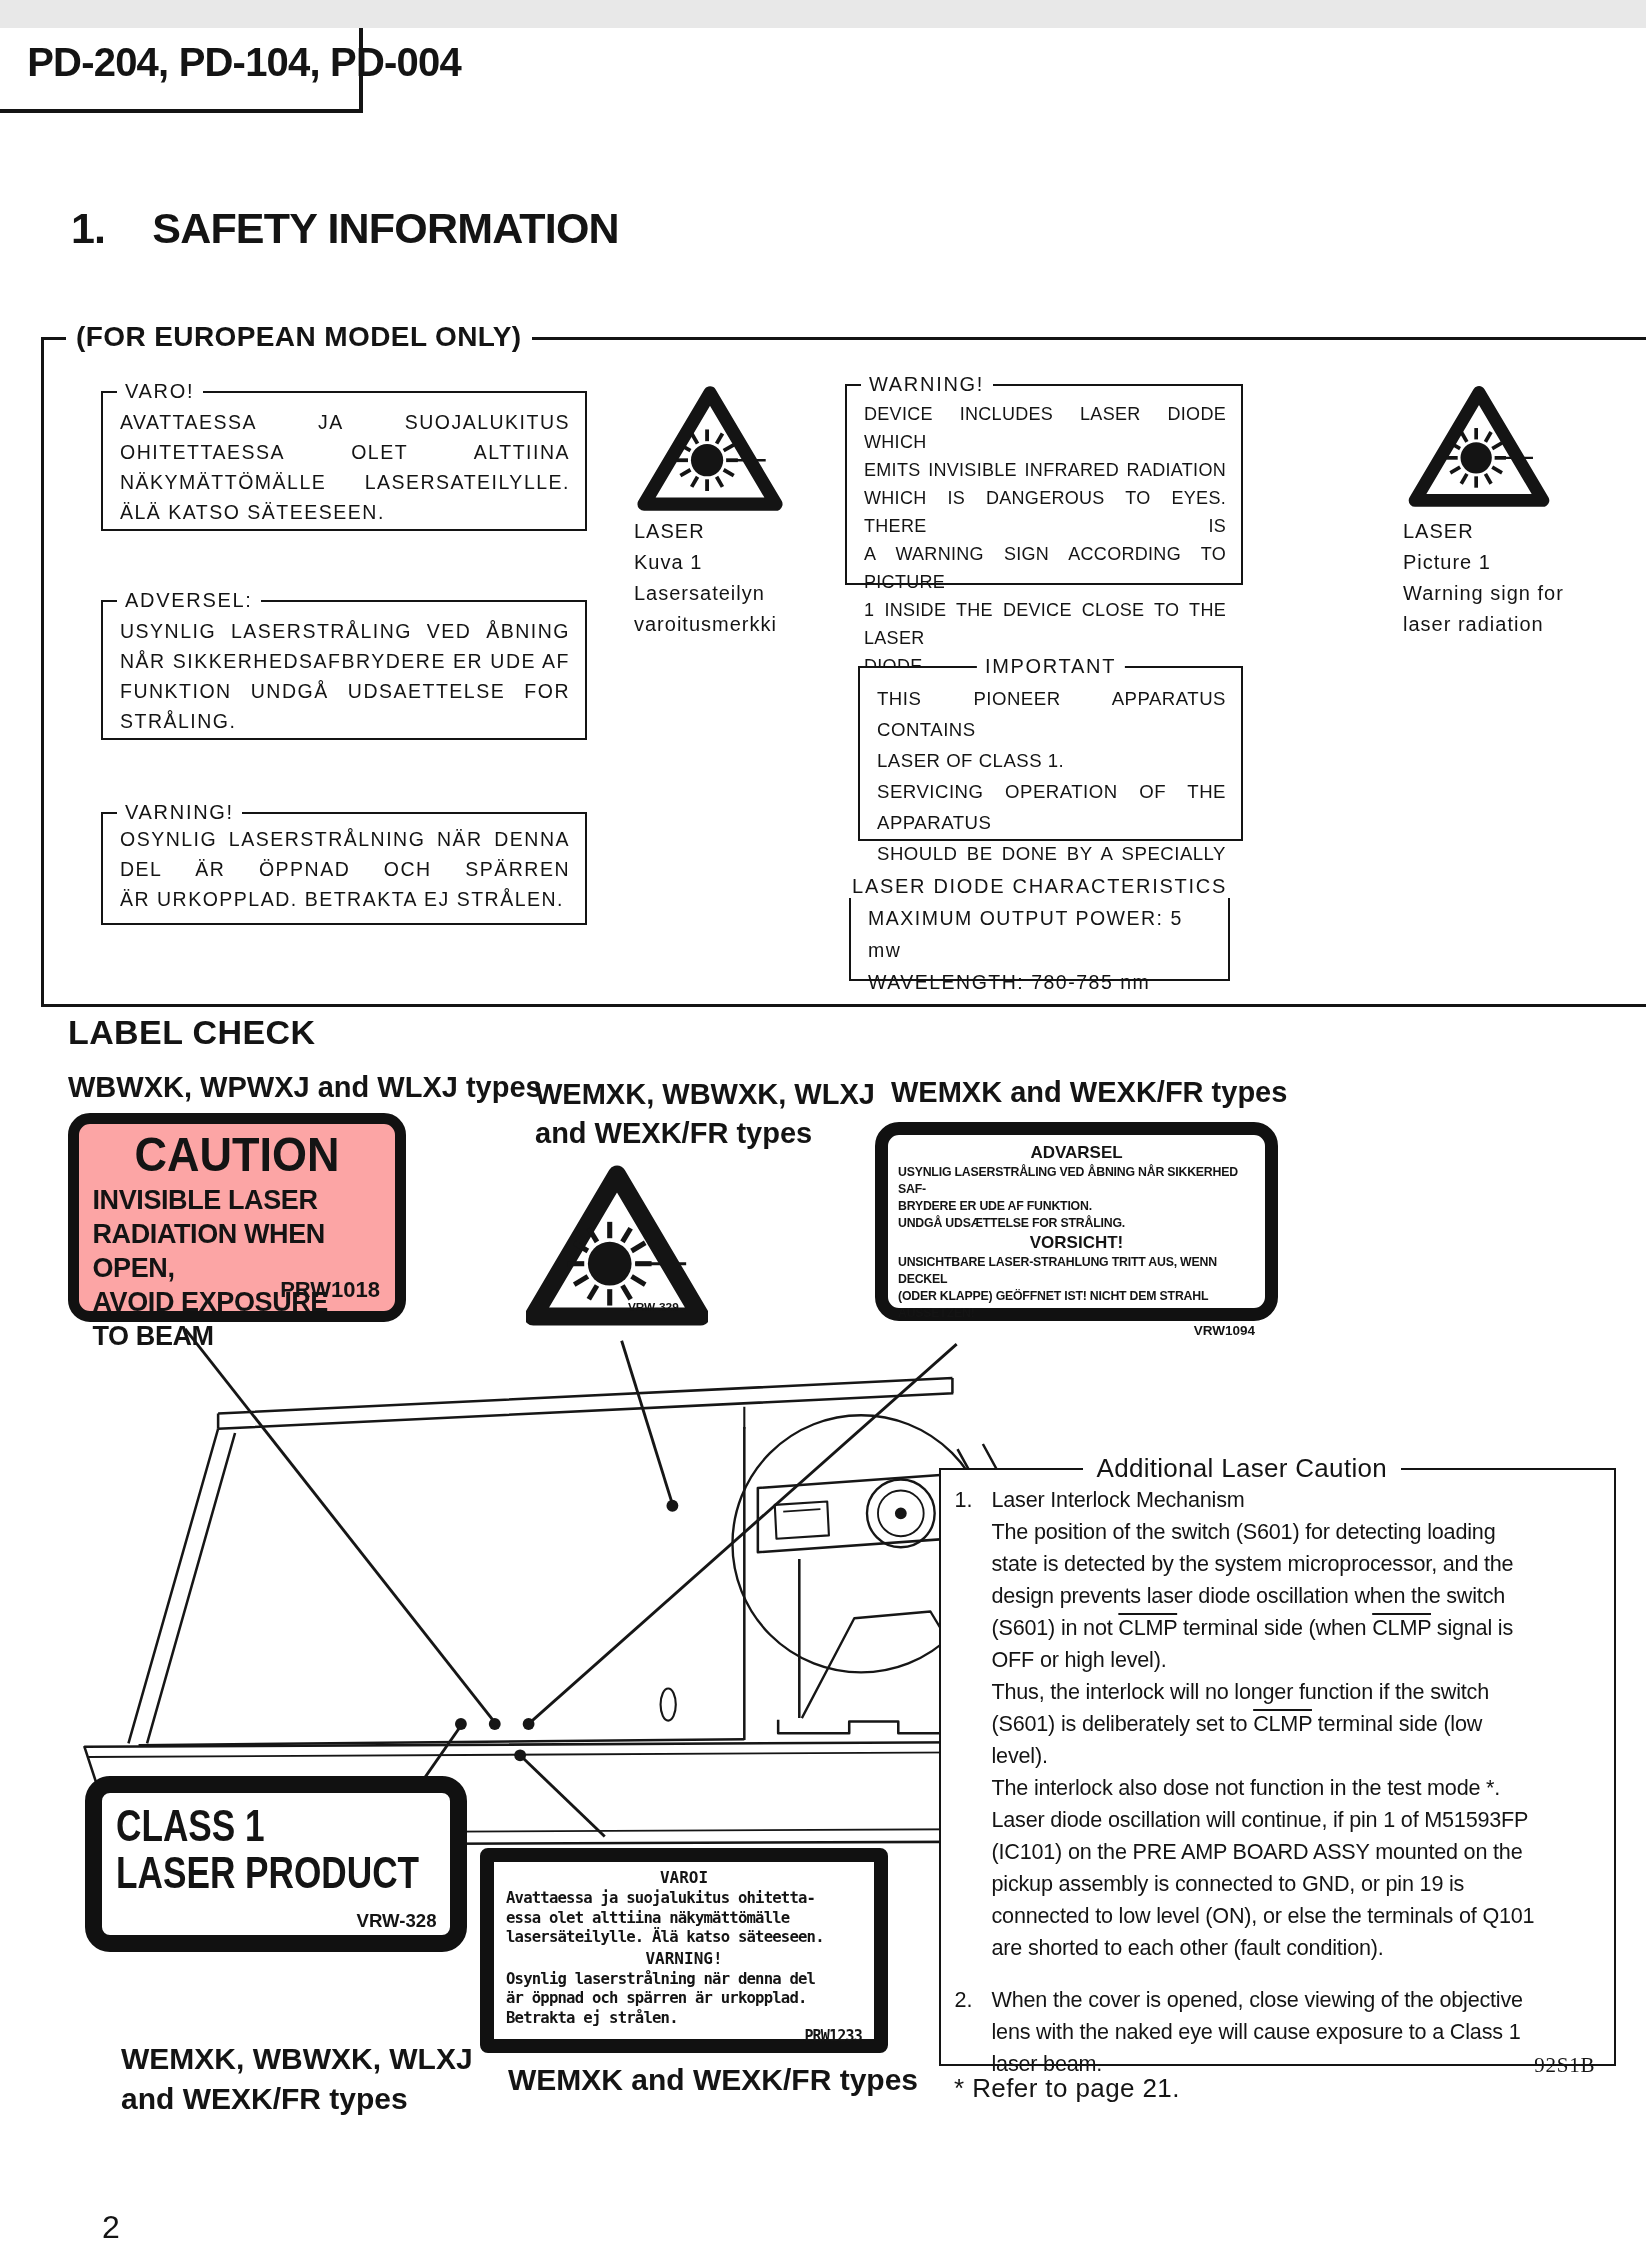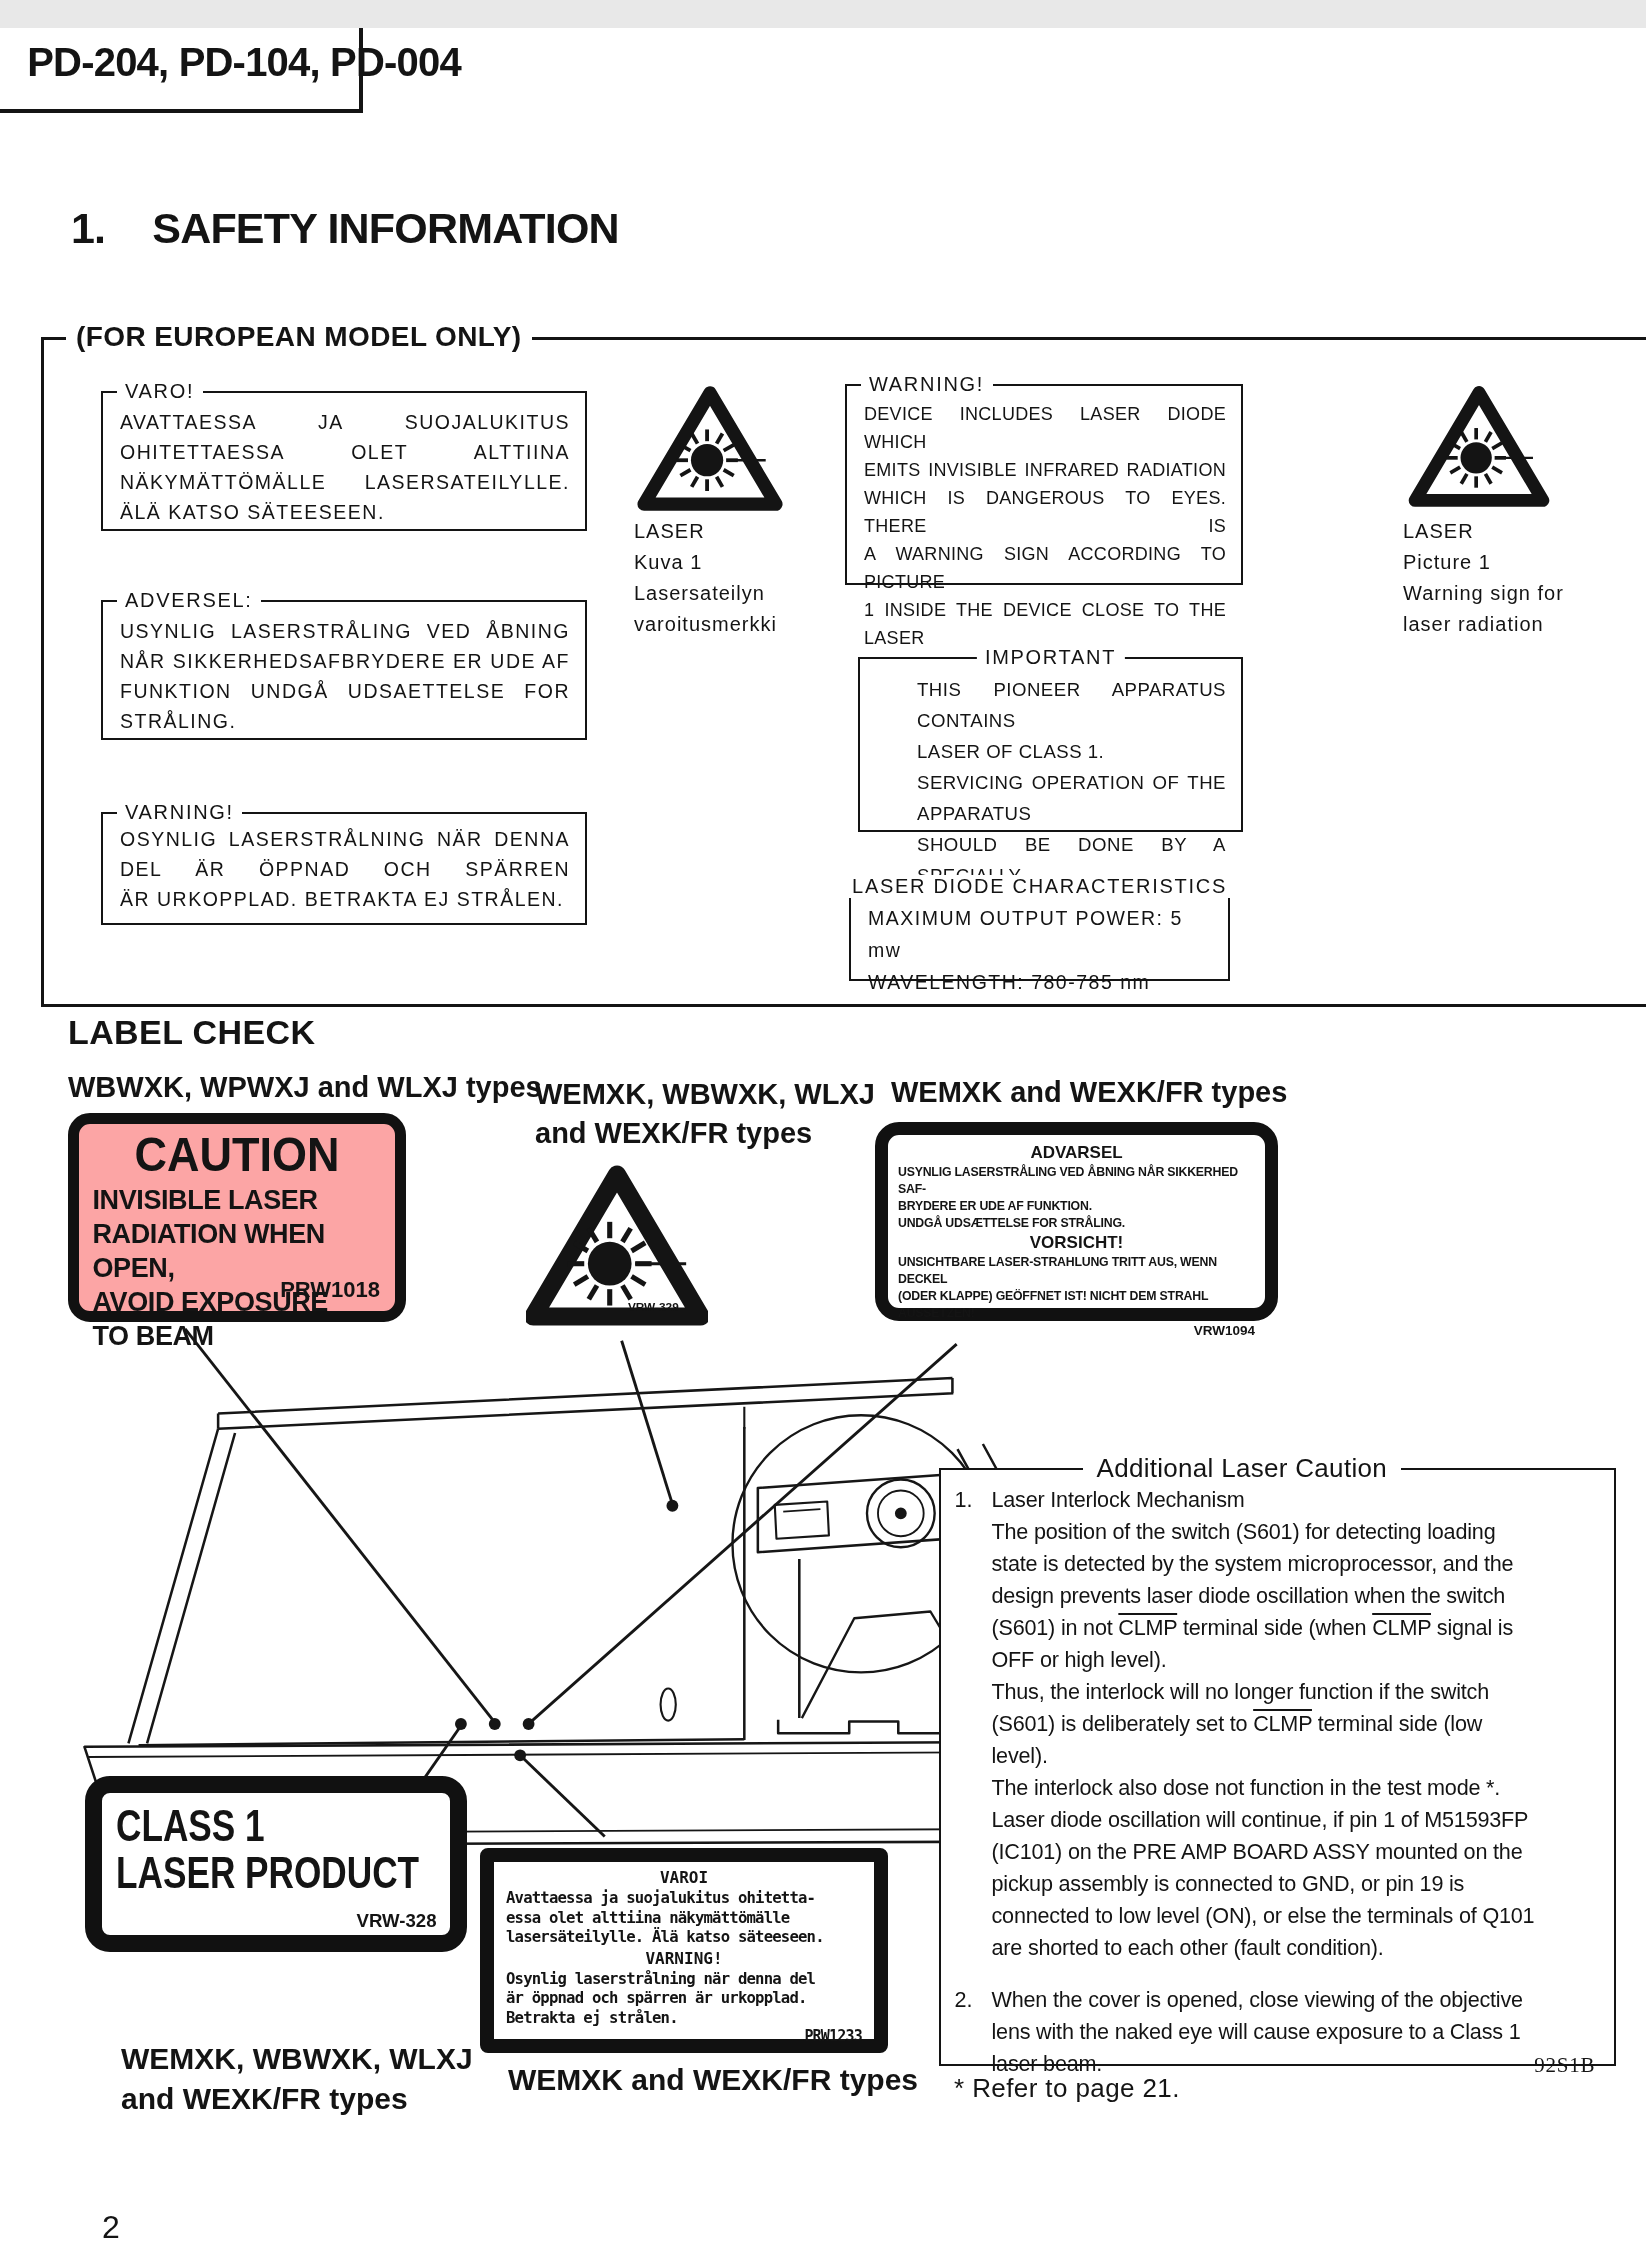--- a/index.html
+++ b/index.html
@@ -159,21 +159,21 @@
       <div class="wbody small" data-interactable="false">
         <div class="wline" data-interactable="false">DEVICE INCLUDES LASER DIODE WHICH</div>
         <div class="wline" data-interactable="false">EMITS INVISIBLE INFRARED RADIATION</div>
         <div class="wline" data-interactable="false">WHICH IS DANGEROUS TO EYES. THERE IS</div>
         <div class="wline" data-interactable="false">A WARNING SIGN ACCORDING TO PICTURE</div>
         <div class="wline" data-interactable="false">1 INSIDE THE DEVICE CLOSE TO THE LASER</div>
         <div class="wline" data-interactable="false">DIODE.</div>
       </div>
     </div>
 
-    <div class="box" style="left:814px;top:317px;width:385px;height:175px;padding-left:40px;" data-interactable="false">
+    <div class="box" style="left:814px;top:326px;width:385px;height:175px;" data-interactable="false">
       <div class="btitle center" data-interactable="false">IMPORTANT</div>
       <div class="wbody med" style="padding-top:15px;" data-interactable="false">
         <div class="wline" data-interactable="false">THIS PIONEER APPARATUS CONTAINS</div>
         <div class="wline noj" data-interactable="false">LASER OF CLASS 1.</div>
         <div class="wline" data-interactable="false">SERVICING OPERATION OF THE APPARATUS</div>
         <div class="wline" data-interactable="false">SHOULD BE DONE BY A SPECIALLY</div>
         <div class="wline" data-interactable="false">INSTRUCTED PERSON.</div>
       </div>
     </div>
 

